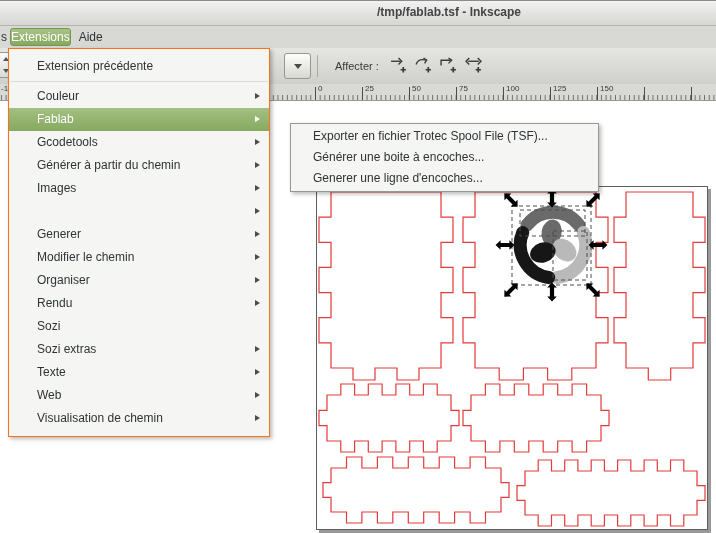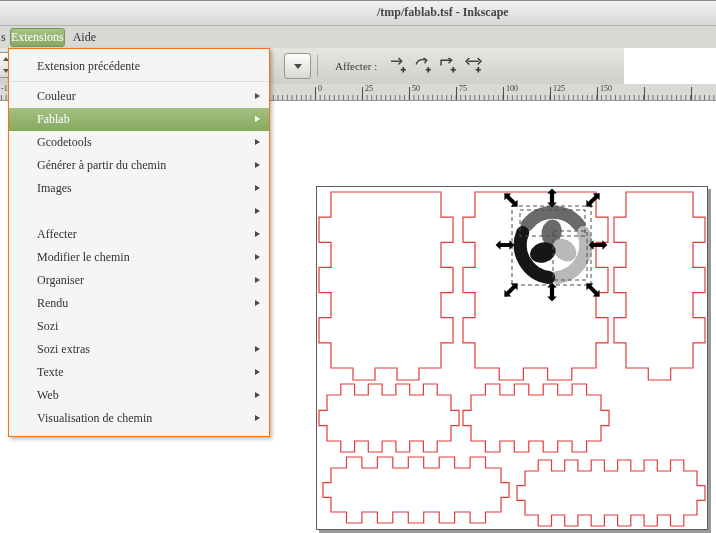--- a/index.html
+++ b/index.html
@@ -1,31 +1,31 @@
 <!DOCTYPE html>
 <html><head>
 <meta charset="utf-8">
 <style>
   html,body{margin:0;padding:0;background:#ffffff;}
   .window{position:relative;width:716px;height:533px;overflow:hidden;
-    font-family:Liberation Serif, serif;background:#fff;
+    font-family:Liberation Sans, sans-serif;background:#fff;
     border-top:1px solid #8b8b8b;box-sizing:border-box;}
   
   .titlebar{position:absolute;left:0;top:0;width:716px;height:24px;
     background:linear-gradient(#f2f2f2,#d6d6d4);border-bottom:1px solid #b4b4b0;}
   .title-text{position:absolute;left:377px;top:4px;font-size:12px;font-weight:bold;color:#454545;}
   
   .menubar{position:absolute;left:0;top:25px;width:716px;height:22px;background:#d8d8d5;
     display:flex;align-items:center;font-size:12px;color:#2e3436;}
   .mb-overflow{width:8px;overflow:hidden;padding-left:1px;}
   .mb-item{padding:2px 7px;margin-left:1px;border-radius:3px;}
   .mb-item.active{background:linear-gradient(#a7c388,#86a95f);border:1px solid #77964f;
     color:#fff;padding:1px 0;}
   
-  .toolbar{position:absolute;left:0;top:47px;width:624px;height:36px;
+  .toolbar{position:absolute;left:0;top:47px;width:716px;height:36px;
     background:linear-gradient(#e5e5e2,#cfcfcb);border-bottom:1px solid #b1b1ad;}
   .spinner{position:absolute;left:0;top:4px;width:13px;height:26px;background:linear-gradient(#fbfbfa,#dadad6);
     border:1px solid #97978f;border-left:none;box-sizing:border-box;}
   .spin-btn{height:12px;display:flex;align-items:center;justify-content:center;}
   .tri-up{width:0;height:0;border-left:3px solid transparent;border-right:3px solid transparent;border-bottom:4px solid #555;}
   .tri-down{width:0;height:0;border-left:3px solid transparent;border-right:3px solid transparent;border-top:4px solid #555;}
   .dropdown-btn{position:absolute;left:284px;top:5px;width:25px;height:24px;border:1px solid #97978f;
     border-radius:3px;background:linear-gradient(#fdfdfc,#d8d8d3);display:flex;align-items:center;justify-content:center;}
   .dd-tri{width:0;height:0;border-left:4px solid transparent;border-right:4px solid transparent;border-top:5px solid #4a4a46;}
   .tb-sep{position:absolute;left:317px;top:7px;width:1px;height:22px;background:#a9a9a4;}
@@ -176,25 +176,30 @@
 
   <div class="menu-panel">
     <div class="menu-item"><span>Extension précédente</span></div>
     <div class="menu-sep"></div>
     <div class="menu-item"><span>Couleur</span><span class="sub-arrow"></span></div>
     <div class="menu-item highlight"><span>Fablab</span><span class="sub-arrow"></span></div>
     <div class="menu-item"><span>Gcodetools</span><span class="sub-arrow"></span></div>
     <div class="menu-item"><span>Générer à partir du chemin</span><span class="sub-arrow"></span></div>
     <div class="menu-item"><span>Images</span><span class="sub-arrow"></span></div>
     <div class="menu-item"><span class="sub-arrow"></span></div>
-    <div class="menu-item"><span>Affecter</span><span class="sub-arrow"></span></div>
+    <div class="menu-item"><span>Generer</span><span class="sub-arrow"></span></div>
     <div class="menu-item"><span>Modifier le chemin</span><span class="sub-arrow"></span></div>
     <div class="menu-item"><span>Organiser</span><span class="sub-arrow"></span></div>
     <div class="menu-item"><span>Rendu</span><span class="sub-arrow"></span></div>
     <div class="menu-item"><span>Sozi</span></div>
     <div class="menu-item"><span>Sozi extras</span><span class="sub-arrow"></span></div>
     <div class="menu-item"><span>Texte</span><span class="sub-arrow"></span></div>
     <div class="menu-item"><span>Web</span><span class="sub-arrow"></span></div>
     <div class="menu-item"><span>Visualisation de chemin</span><span class="sub-arrow"></span></div>
   </div>
 
+  <div class="submenu-panel">
+    <div class="submenu-item">Exporter en fichier Trotec Spool File (TSF)...</div>
+    <div class="submenu-item">Générer une boite à encoches...</div>
+    <div class="submenu-item">Generer une ligne d'encoches...</div>
+  </div>
 
 </div>
 
 </body></html>

